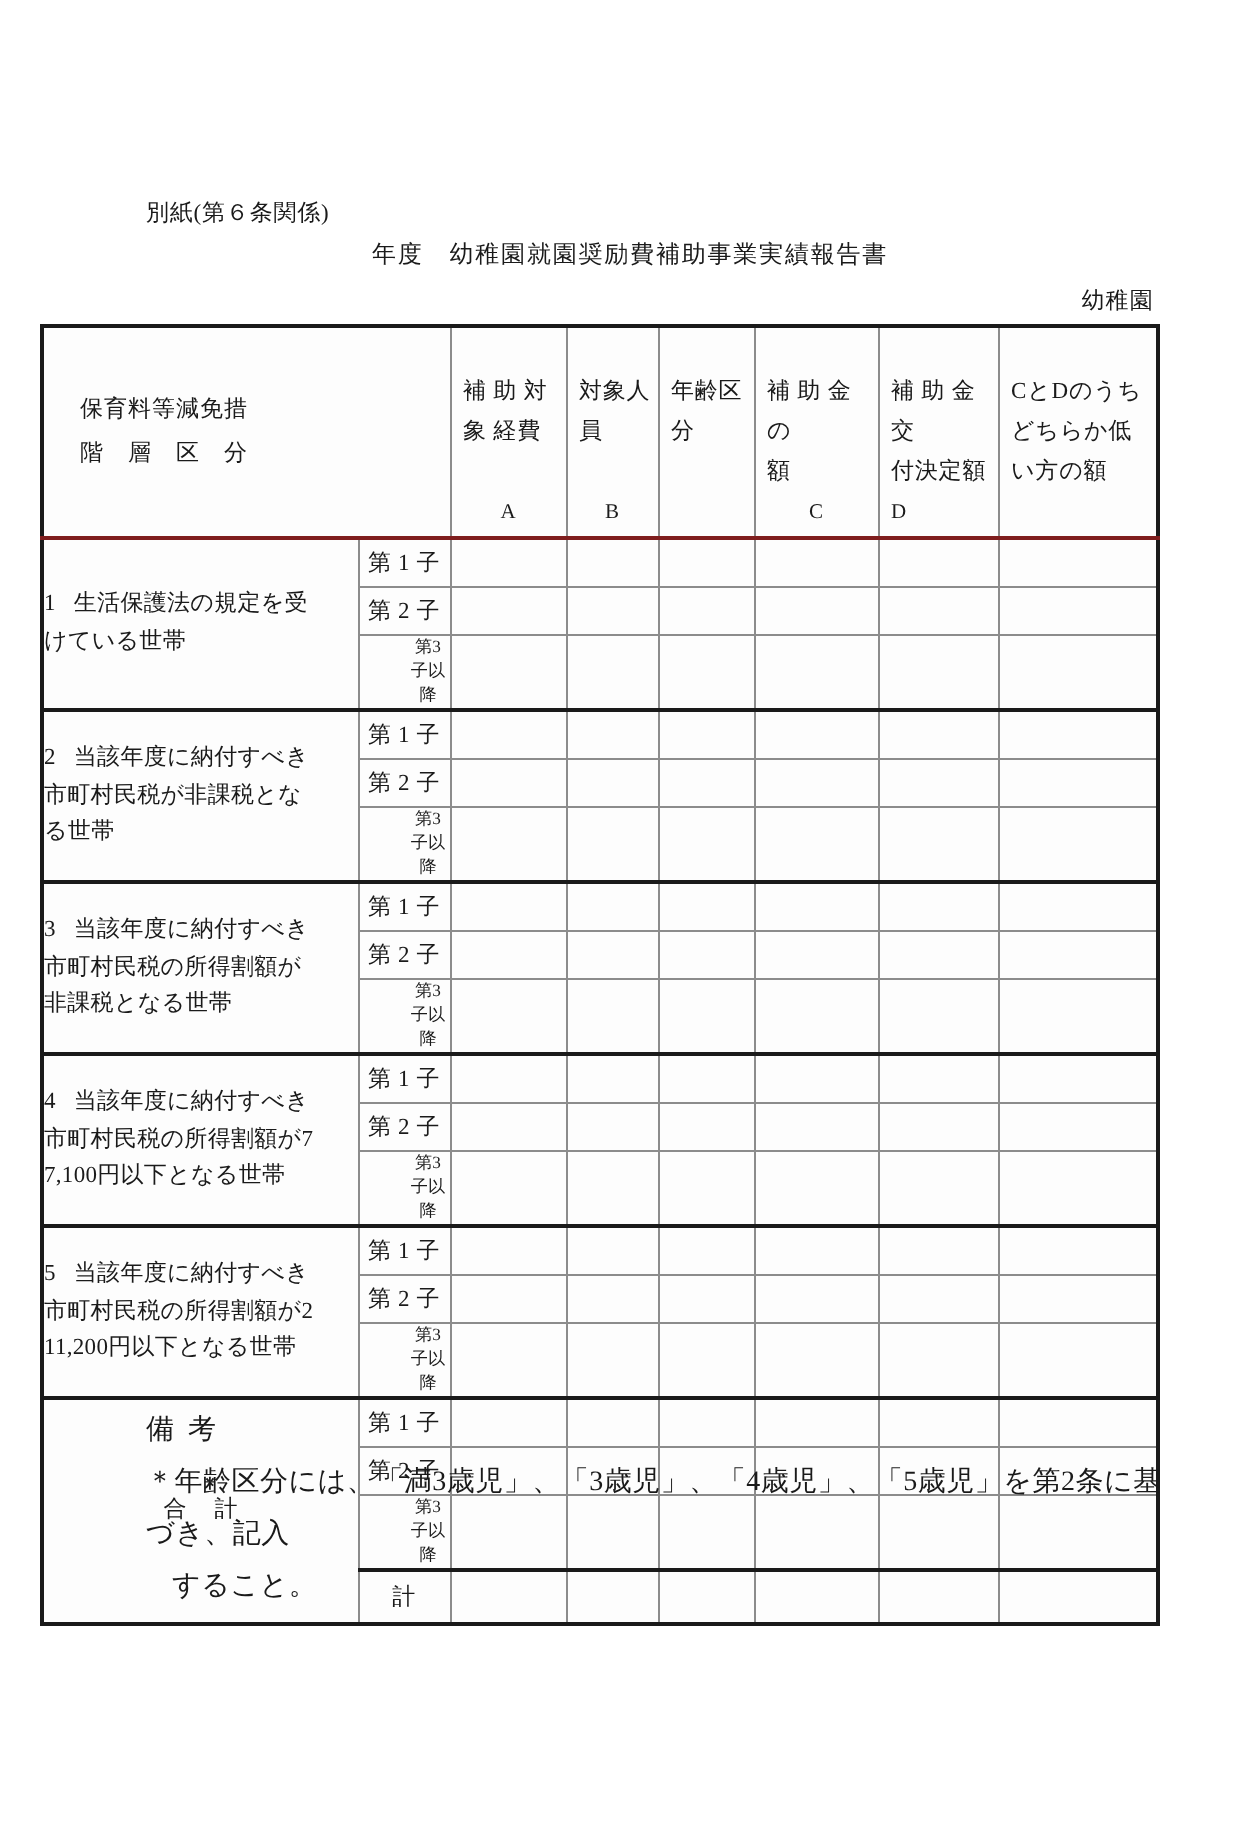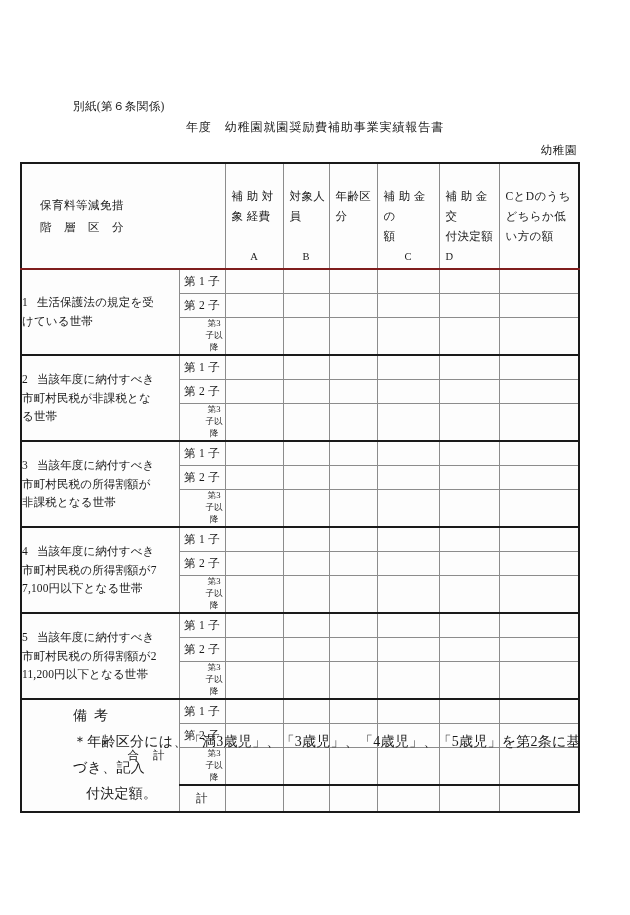--- a/index.html
+++ b/index.html
@@ -119,21 +119,21 @@
   td.cat {
     padding: 5px 5px 5px 7px;
     line-height: 1.62;
     letter-spacing: 0.15px;
     font-size: 11.5px;
     vertical-align: middle;
   }
   td.cat .num { margin-right: 9px; }
 
   td.cat-total {
-    text-align: right;
+    text-align: center;
     letter-spacing: 0.5px;
   }
   td.cat-total .sum-label {
     display: inline-block;
     letter-spacing: 14px;
     text-indent: 14px;
     font-size: 11.5px;
   }
 
   
@@ -462,16 +462,16 @@
           <td class="data"></td>
         </tr>
 
       </tbody>
     </table>
   </div>
 
   <div class="remarks">
     <span class="rm-title">備考</span>
     <span class="rm-body">＊年齢区分には、「満3歳児」、「3歳児」、「4歳児」、「5歳児」を第2条に基づき、記入</span>
-    <span class="rm-cont">付決定額。</span>
+    <span class="rm-cont">すること。</span>
   </div>
 
 </div>
 
 </body></html>

